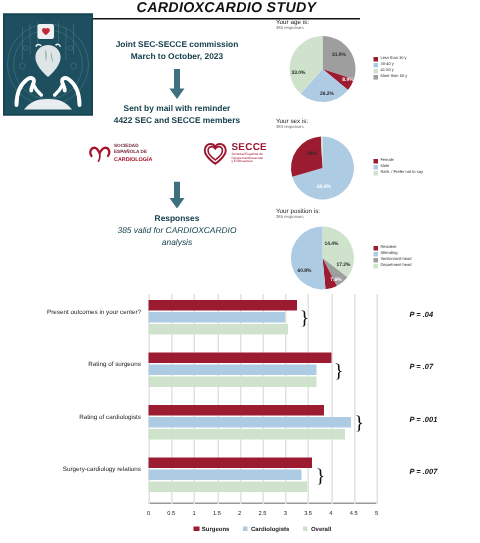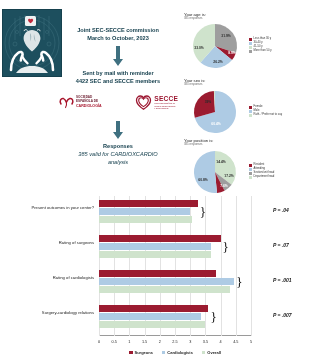--- a/index.html
+++ b/index.html
@@ -78,20 +78,24 @@
            display:flex;justify-content:center;gap:9px;}
   .bl-item{display:flex;align-items:center;gap:2px;}
   .bl-sw{width:3.4px;height:3.4px;display:inline-block;}
   .bl-tx{font-size:4px;color:#222;font-weight:700;}
 </style>
 </head>
 <body>
 
 <div class="fig">
 
+  <div class="title-wrap">
+    <div class="title">CARDIOXCARDIO STUDY</div>
+    <div class="title-rule"></div>
+  </div>
 
   <div class="emblem">
     <svg width="58" height="66" viewBox="0 0 58 66">
       <rect width="58" height="66" fill="#1d4f5e"></rect>
       <g stroke="#5b8c99" stroke-width="0.5" opacity="0.55" fill="none">
         <circle cx="29" cy="33" r="27"></circle>
           <circle cx="29" cy="33" r="23"></circle>
         <line x1="12" y1="8" x2="12" y2="30"></line>
           <line x1="17" y1="6" x2="17" y2="26"></line>
         <line x1="41" y1="8" x2="41" y2="30"></line>

